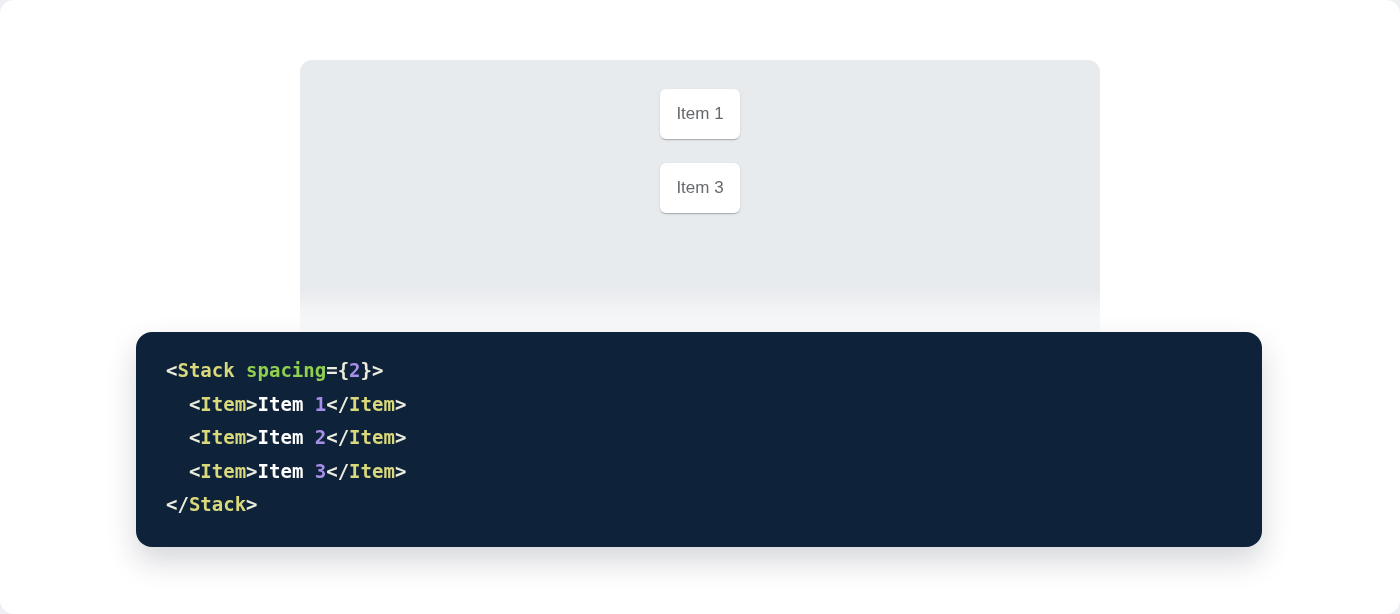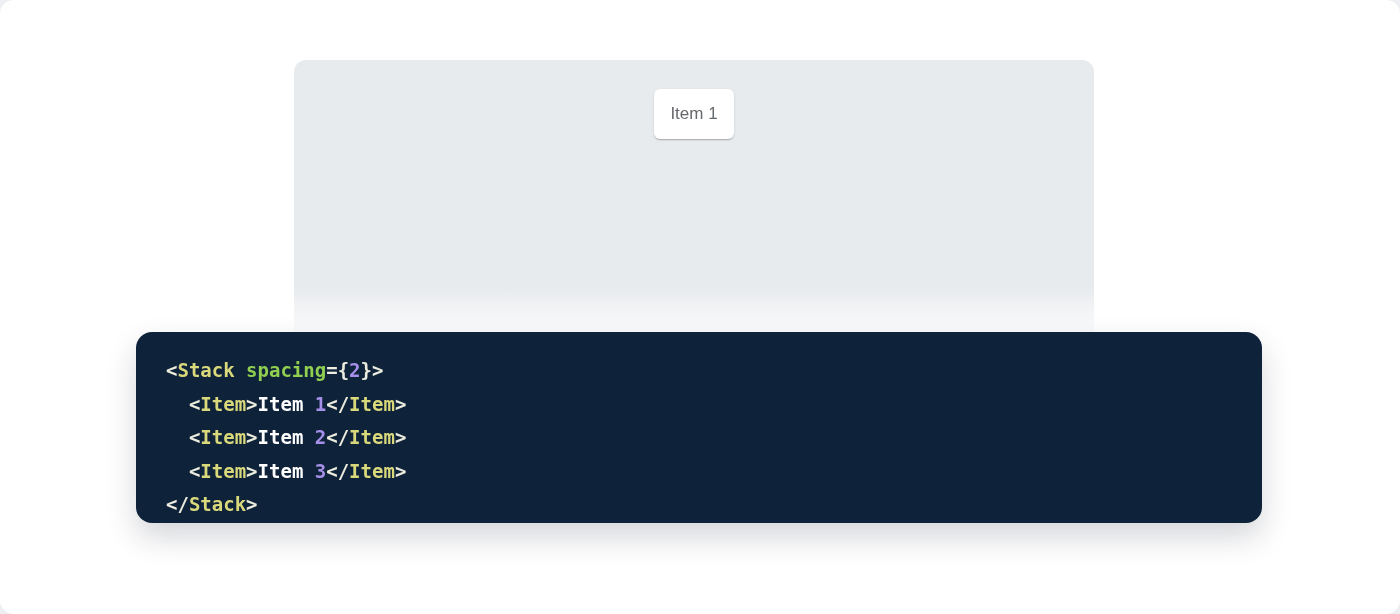--- a/index.html
+++ b/index.html
@@ -11,21 +11,21 @@
     position: relative;
   }
   .app-card {
     position: absolute; inset: 0;
     background: #ffffff;
     border-radius: 14px;
   }
   
   .demo-panel {
     position: absolute;
-    left: 294px; top: 60px;
+    left: 300px; top: 60px;
     width: 800px; height: 280px;
     border-radius: 12px;
     z-index: 1;
     overflow: hidden;
   }
   .stack {
     position: relative;
     display: flex;
     flex-direction: column;
     align-items: center;
@@ -45,21 +45,21 @@
     position: absolute;
     left: 0; right: 0; bottom: 0;
     height: 52px;
     background: linear-gradient(to bottom, rgba(255,255,255,0), #ffffff);
     pointer-events: none;
   }
   
   .code-block {
     position: absolute;
     left: 136px; top: 332px;
-    width: 1126px; height: 191px;
+    width: 1126px; height: 215px;
     box-sizing: border-box;
     border-radius: 16px;
     z-index: 2;
     padding: 22px 30px;
     margin: 0;
     box-shadow: 0 14px 30px rgba(20,30,50,0.18);
     font-family: "DejaVu Sans Mono", "Liberation Mono", monospace;
     font-size: 19px;
     font-weight: 600;
     line-height: 33.6px;
@@ -77,19 +77,22 @@
 <body style="background: rgb(237, 239, 242);">
 
 <div class="app-card" style="background: rgb(255, 255, 255);">
 
   <div class="demo-panel" style="background: rgb(232, 235, 238);">
     <div class="stack" id="stack-container">
 
     <div class="stack-item">
           <span>Item 1</span>
         </div>
+        <div class="stack-item">
+          <span>Item 3</span>
+        </div>
       </div>
     <div class="panel-fade"></div>
   </div>
 
   <pre class="code-block" id="code-block" style="background: rgb(14, 34, 57);"><div class="code-line"><span class="tok-punct">&lt;</span><span class="tok-tag">Stack</span><span class="tok-plain"> </span><span class="tok-attr">spacing</span><span class="tok-punct">={</span><span class="tok-number">2</span><span class="tok-punct">}&gt;</span></div><div class="code-line"><span class="tok-plain">  </span><span class="tok-punct">&lt;</span><span class="tok-tag">Item</span><span class="tok-punct">&gt;</span><span class="tok-plain">Item </span><span class="tok-number">1</span><span class="tok-punct">&lt;/</span><span class="tok-tag">Item</span><span class="tok-punct">&gt;</span></div><div class="code-line"><span class="tok-plain">  </span><span class="tok-punct">&lt;</span><span class="tok-tag">Item</span><span class="tok-punct">&gt;</span><span class="tok-plain">Item </span><span class="tok-number">2</span><span class="tok-punct">&lt;/</span><span class="tok-tag">Item</span><span class="tok-punct">&gt;</span></div><div class="code-line"><span class="tok-plain">  </span><span class="tok-punct">&lt;</span><span class="tok-tag">Item</span><span class="tok-punct">&gt;</span><span class="tok-plain">Item </span><span class="tok-number">3</span><span class="tok-punct">&lt;/</span><span class="tok-tag">Item</span><span class="tok-punct">&gt;</span></div><div class="code-line"><span class="tok-punct">&lt;/</span><span class="tok-tag">Stack</span><span class="tok-punct">&gt;</span></div></pre>
 
 </div>
 
 </body></html>

